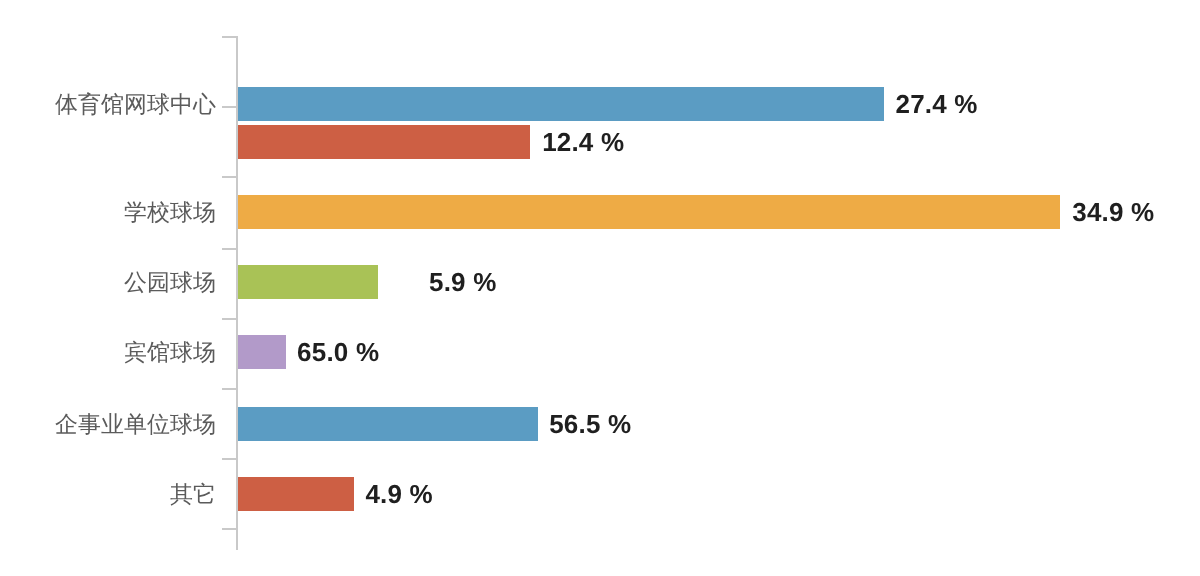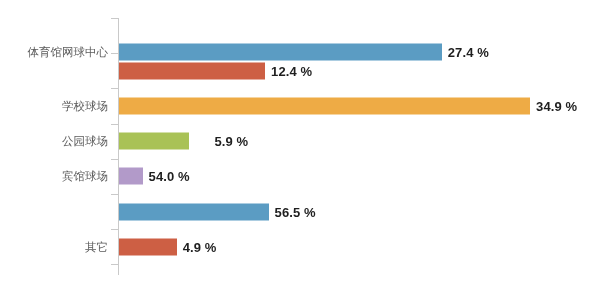--- a/index.html
+++ b/index.html
@@ -142,23 +142,24 @@
           <div class="bar-track" style="width: 69.502px;">
             <div class="bar-fill" style="width: 69.502px; background: rgb(169, 194, 86);"></div>
           </div>
           <div class="bar-value" style="left: 194.502px; margin-left: 20px;">5.9 %</div>
         </div>
         <div class="bar-row" style="top: 158.8px; padding-left: 32px;">
           <div class="bar-label">宾馆球场</div>
           <div class="bar-track" style="width: 23.56px;">
             <div class="bar-fill" style="width: 23.56px; background: rgb(178, 154, 201);"></div>
           </div>
-          <div class="bar-value" style="left: 148.56px;">54.0 %</div>
+          <div class="bar-value" style="left: 148.56px;">65.0 %</div>
         </div>
         <div class="bar-row" style="top: 194px;">
+          <div class="bar-label">企事业单位球场</div>
           <div class="bar-track" style="width: 149.606px;">
             <div class="bar-fill" style="width: 149.606px; background: rgb(91, 156, 195);"></div>
           </div>
           <div class="bar-value" style="left: 274.606px;">56.5 %</div>
         </div>
         <div class="bar-row" style="top: 229.2px; padding-left: 45px;">
           <div class="bar-label">其它</div>
           <div class="bar-track" style="width: 57.722px;">
             <div class="bar-fill" style="width: 57.722px; background: rgb(205, 95, 68);"></div>
           </div>

